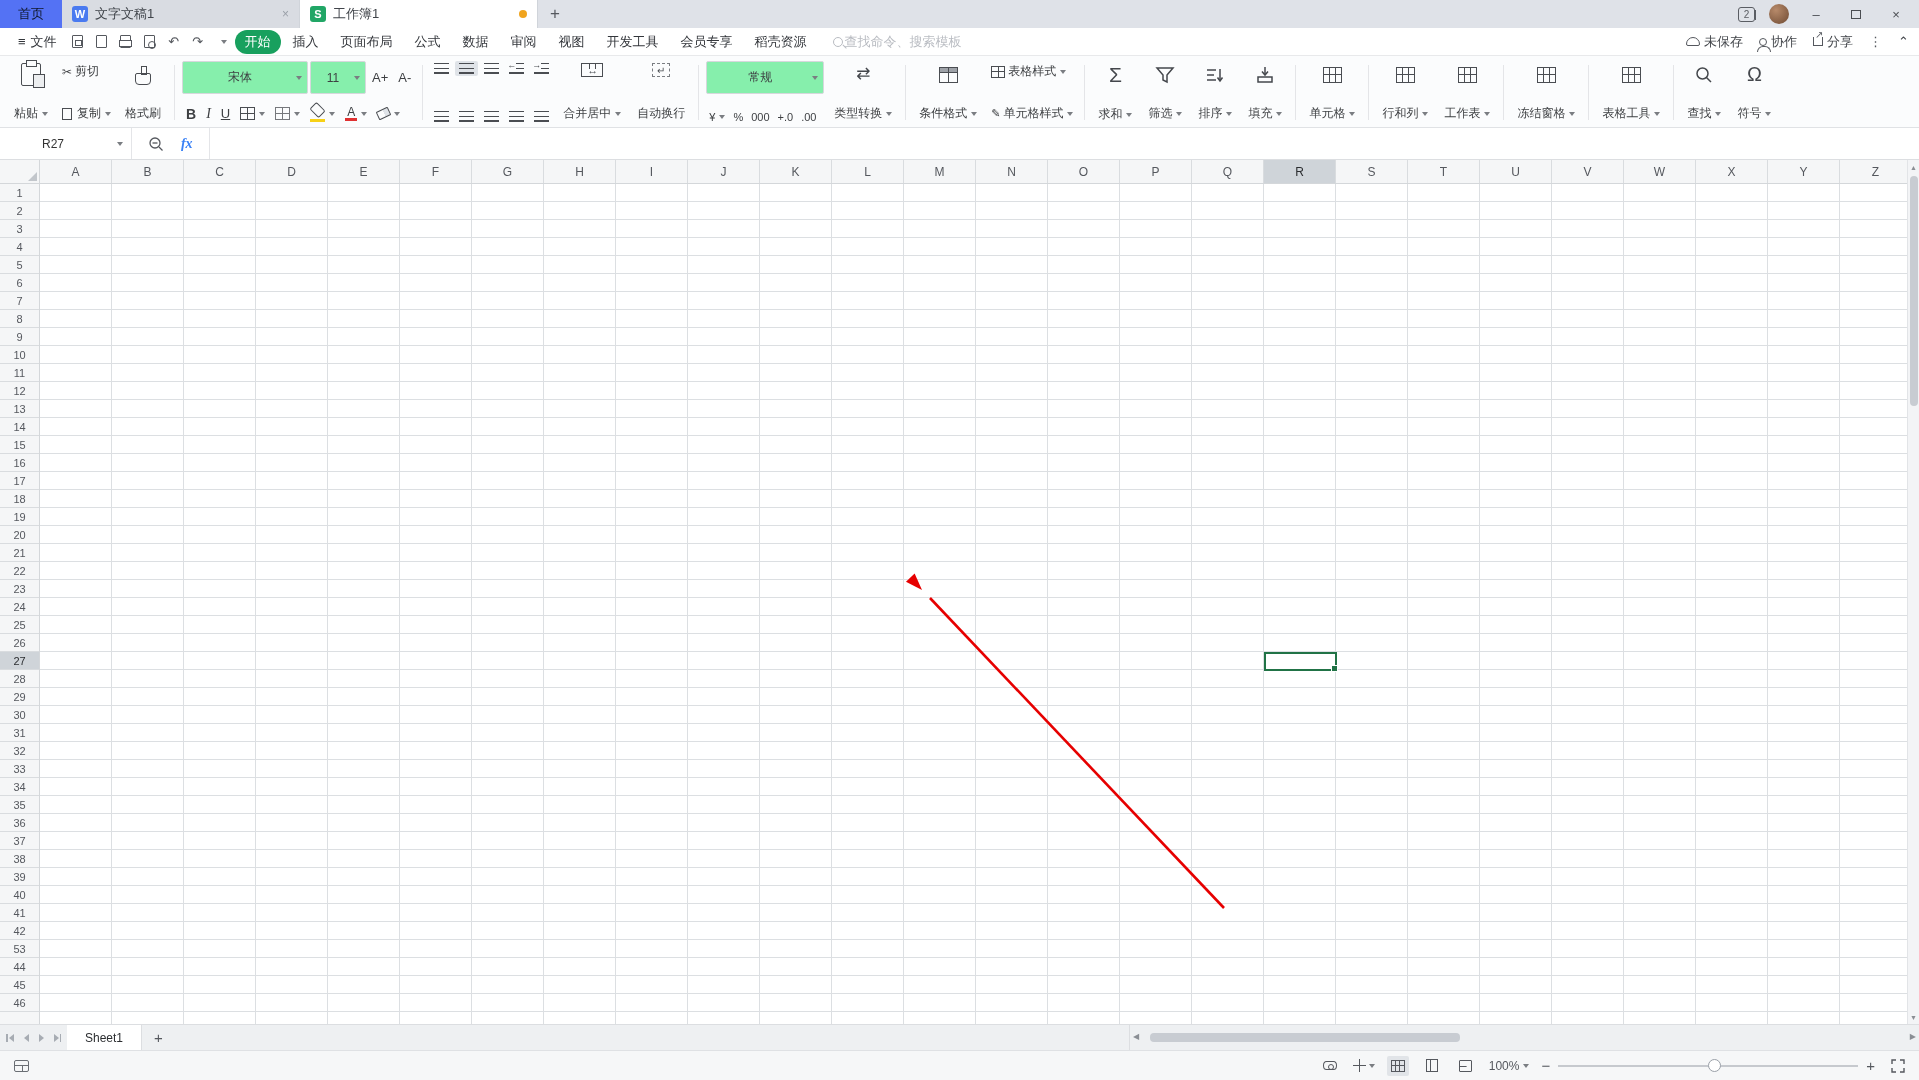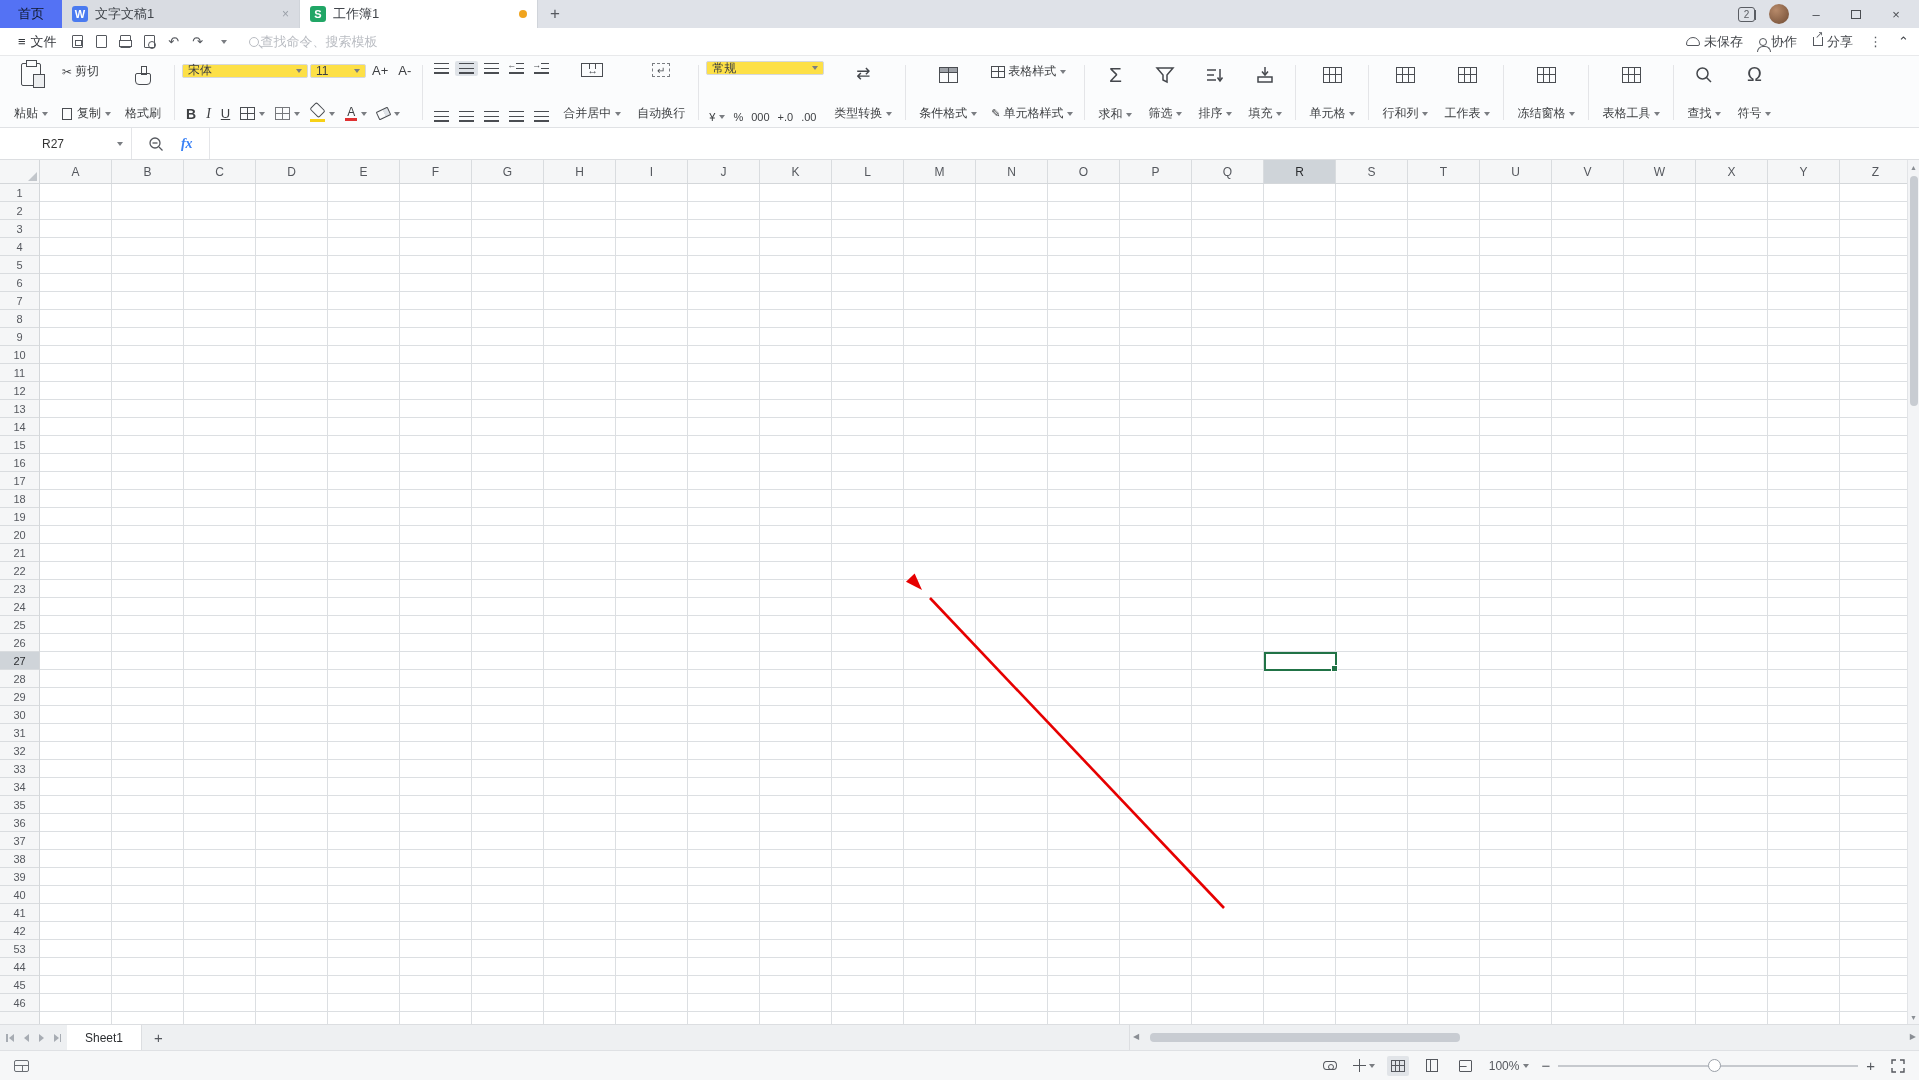--- a/index.html
+++ b/index.html
@@ -58,22 +58,22 @@
   .ribbon { height:72px; background:#fbfcfd; border-bottom:1px solid #e0e2e5; display:flex; align-items:stretch;
             padding:5px 8px 3px 8px; gap:4px; flex:0 0 auto; }
   .rgroup { display:flex; flex-direction:column; justify-content:space-between; }
   .rrow { display:flex; align-items:center; gap:2px; }
   .vdiv { width:1px; background:#e4e5e8; margin:4px 3px; }
   .rbtn { display:flex; align-items:center; padding:2px 4px; border-radius:2px; color:#3d3f42; white-space:nowrap; }
   .rbtn.active { background:#dfe3e8; }
   .stackbtn { display:flex; flex-direction:column; align-items:center; justify-content:space-between; padding:2px 6px; border-radius:2px; }
   .stackbtn .lbl { display:flex; align-items:center; white-space:nowrap; margin-top:19px; }
   .bigicon { height:30px; display:flex; align-items:center; justify-content:center; color:#44474c; }
-  .combo { border:1px solid #d6d8dc; background:#fde047; border-radius:2px; display:flex; align-items:center;
-           padding:2px 5px; height:14px; }
+  .combo { border:1px solid #d6d8dc; background:#86efac; border-radius:2px; display:flex; align-items:center;
+           padding:2px 5px; height:33px;text-align:center; }
   .combo .val { flex:1; }
   .paste-glyph { width:20px; height:24px; border:1.5px solid #4a4d52; border-radius:2px; position:relative; background:#fbfcfd;}
   .paste-glyph:before{content:""; position:absolute; left:4px; top:-4px; width:9px; height:5px; border:1.5px solid #4a4d52; background:#fbfcfd;}
   .paste-glyph:after{content:""; position:absolute; right:-5px; bottom:-3px; width:10px; height:12px; border:1.5px solid #4a4d52; background:#eceef0;}
   .brush-glyph { width:16px; height:12px; border:1.5px solid #4a4d52; border-radius:2px 2px 4px 4px; position:relative; margin-top:10px;}
   .brush-glyph:before{content:""; position:absolute; left:5px; top:-8px; width:4px; height:7px; border:1.5px solid #4a4d52;}
   .copy-glyph { width:10px; height:12px; border:1.3px solid #4a4d52; position:relative; background:#fbfcfd;}
   .copy-glyph:before{content:""; position:absolute; left:-4px; top:2px; width:10px; height:12px; border:1.3px solid #4a4d52; z-index:-1;}
   .bld{font-weight:bold; font-size:14px;} .ita{font-style:italic; font-family:"Liberation Serif",serif; font-size:14px;}
   .und{text-decoration:underline; font-size:13px;}
@@ -225,20 +225,32 @@
   <div class="qicon">
       <span class="doc-glyph print"></span>
     </div>
   <div class="qicon">
       <span class="doc-glyph preview"></span>
     </div>
   <div class="qicon">↶</div>
   <div class="qicon">↷</div>
   <div class="qicon">
       <span class="caret"></span>
+    </div>
+  <div id="menu-tabs" style="display:flex;align-items:center;gap:2px;">
+      <div class="menu-tab active">开始</div>
+      <div class="menu-tab">插入</div>
+      <div class="menu-tab">页面布局</div>
+      <div class="menu-tab">公式</div>
+      <div class="menu-tab">数据</div>
+      <div class="menu-tab">审阅</div>
+      <div class="menu-tab">视图</div>
+      <div class="menu-tab">开发工具</div>
+      <div class="menu-tab">会员专享</div>
+      <div class="menu-tab">稻壳资源</div>
     </div>
   <div class="cmd-search">
     <span class="search-glyph"></span>
     <span>查找命令、搜索模板</span>
   </div>
   <div class="menubar-right">
     <div class="mr-item">
       <span class="cloud-glyph"></span>
       <span>未保存</span>
     </div>

